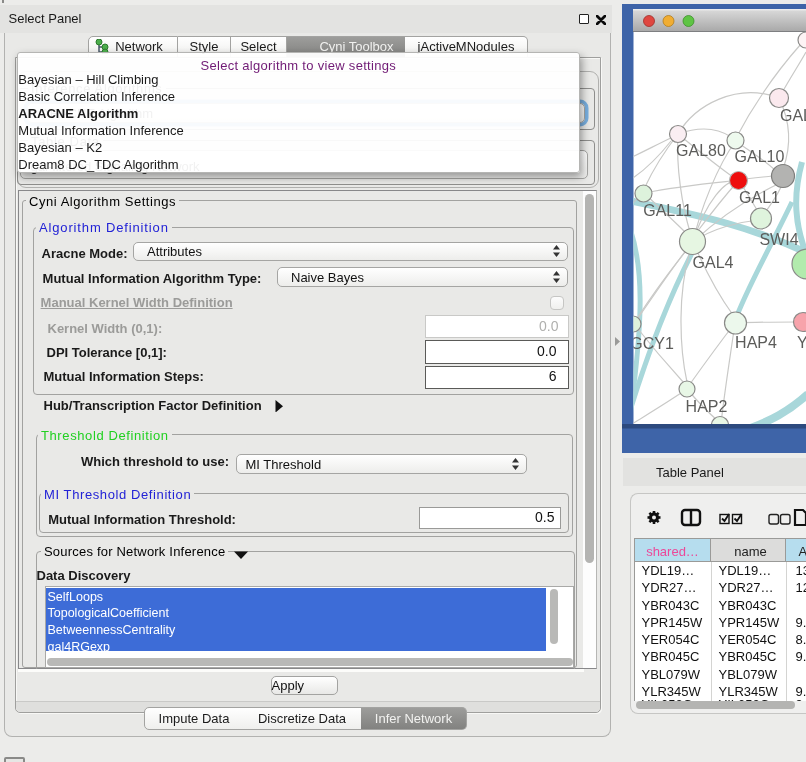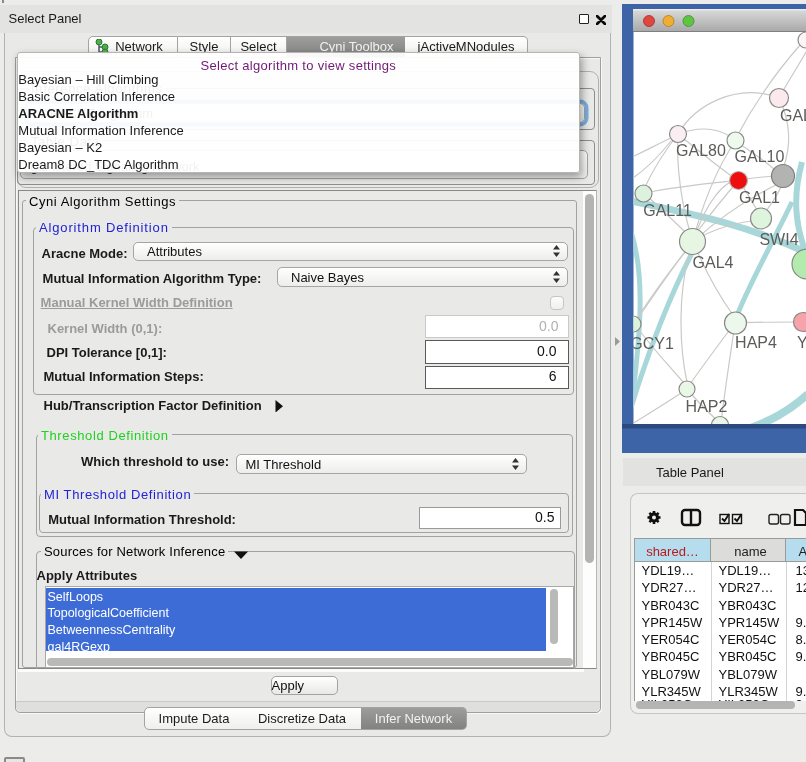--- a/index.html
+++ b/index.html
@@ -105,21 +105,21 @@
 
 <div class="abs lbl bold" style="left:48.2px;top:512px;">Mutual Information Threshold:</div>
 <div class="field" style="left:418.5px;top:507px;width:142px;height:21.5px;border:1px solid #9a9a98;line-height:19px;padding-right:5px;">0.5</div>
 
 <div class="grp" style="left:35.7px;top:550.5px;width:539.3px;height:121.5px;"></div>
 <div class="grplbl" style="left:41px;top:544px;letter-spacing:0.2px;">Sources for Network Inference</div>
 <svg class="abs" style="left:234.3px;top:550.5px;" width="14" height="8" viewBox="0 0 14 8">
     <path d="M0 0.5 L14 0.5 L7 8 Z" fill="#111"></path>
   </svg>
 
-<div class="abs lbl bold" style="left:36.5px;top:568px;">Apply Attributes</div>
+<div class="abs lbl bold" style="left:36.5px;top:568px;">Data Discovery</div>
 
 <div class="abs" style="left:44.5px;top:586px;width:529.5px;height:81.5px;border:1px solid #a9a9a7;background:#ffffff;"></div>
 <div class="abs" style="left:46px;top:587.8px;width:500px;height:63.5px;background:#3d6cd7;"></div>
 <div class="abs" style="left:47.5px;top:588.5px;font-size:12.5px;color:#ffffff;line-height:16.9px;">SelfLoops<br>TopologicalCoefficient<br>BetweennessCentrality<br>gal4RGexp</div>
 <div class="abs" style="left:550px;top:589px;width:8.2px;height:54.5px;background:#b9b9b7;border-radius:4px;"></div>
 <div class="abs" style="left:47px;top:658.2px;width:525.5px;height:7.7px;background:#b9b9b7;border-radius:4px;"></div>
 
 <div class="abs" style="left:17.5px;top:669px;width:566px;height:2.5px;background:#fcfcfa;"></div>
 
 <div class="abs" style="left:583px;top:190.5px;width:13px;height:477px;background:#fdfdfd;"></div>
@@ -289,21 +289,21 @@
     <rect x="124" y="6.5" width="9.5" height="9.5" rx="2"></rect>
     <rect x="135.5" y="6.5" width="9.5" height="9.5" rx="2"></rect>
   </g>
   <path d="M150 2 L158 2 L161 5 L161 17 L150 17 Z" fill="none" stroke="#111" stroke-width="2.2"></path>
 </svg>
 
 <div class="abs" style="left:633.5px;top:538px;width:172.5px;height:163px;background:#ffffff;overflow:hidden;border-left:1px solid #9a9a98;">
   <div class="abs" style="left:0;top:0;width:76px;height:24px;background:#b6ddee;border:1px solid #9a9a98;border-width:1px 1px 1px 0;"></div>
   <div class="abs" style="left:76px;top:0;width:75px;height:24px;background:#dcdcdb;border:1px solid #9a9a98;border-left:none;"></div>
   <div class="abs" style="left:151px;top:0;width:21px;height:24px;background:#b6ddee;border-top:1px solid #9a9a98;border-bottom:1px solid #9a9a98;"></div>
-  <div class="abs" style="left:0;top:5.5px;width:76px;text-align:center;font-size:13px;color:#b91c1c;">shared…</div>
+  <div class="abs" style="left:0;top:5.5px;width:76px;text-align:center;font-size:13px;color:#ec4899;">shared…</div>
   <div class="abs" style="left:76px;top:5.5px;width:80px;text-align:center;font-size:13px;color:#222;">name</div>
   <div class="abs" style="left:164px;top:5.5px;font-size:13px;color:#222;">A</div>
   <div class="abs" style="left:76px;top:24px;width:1px;height:139px;background:#d4d4d2;"></div>
   <div class="abs" style="left:151px;top:24px;width:1px;height:139px;background:#d4d4d2;"></div>
   <div class="abs" style="left:7px;top:24px;font-size:13px;color:#111;line-height:17.3px;">YDL19…<br>YDR27…<br>YBR043C<br>YPR145W<br>YER054C<br>YBR045C<br>YBL079W<br>YLR345W</div>
   <div class="abs" style="left:84px;top:24px;font-size:13px;color:#111;line-height:17.3px;">YDL19…<br>YDR27…<br>YBR043C<br>YPR145W<br>YER054C<br>YBR045C<br>YBL079W<br>YLR345W</div>
   <div class="abs" style="left:161px;top:24px;font-size:13px;color:#111;line-height:17.3px;">13<br>12<br><br>9.<br>8.<br>9.<br><br>9.</div>
   <div class="abs" style="left:0;top:158px;width:172px;height:4.5px;overflow:hidden;">
       <div style="position:absolute;left:7px;top:1px;font-size:13px;color:#111;">YIL052C</div>
       <div style="position:absolute;left:84px;top:1px;font-size:13px;color:#111;">YIL052C</div>

